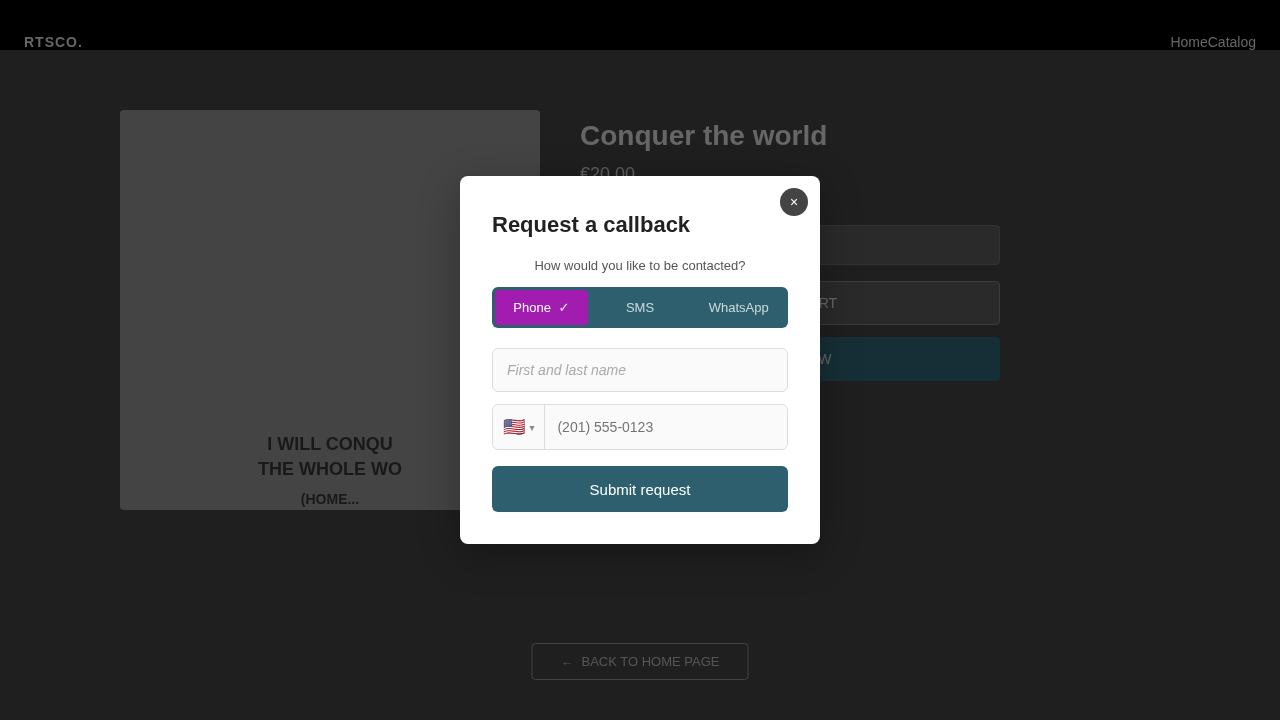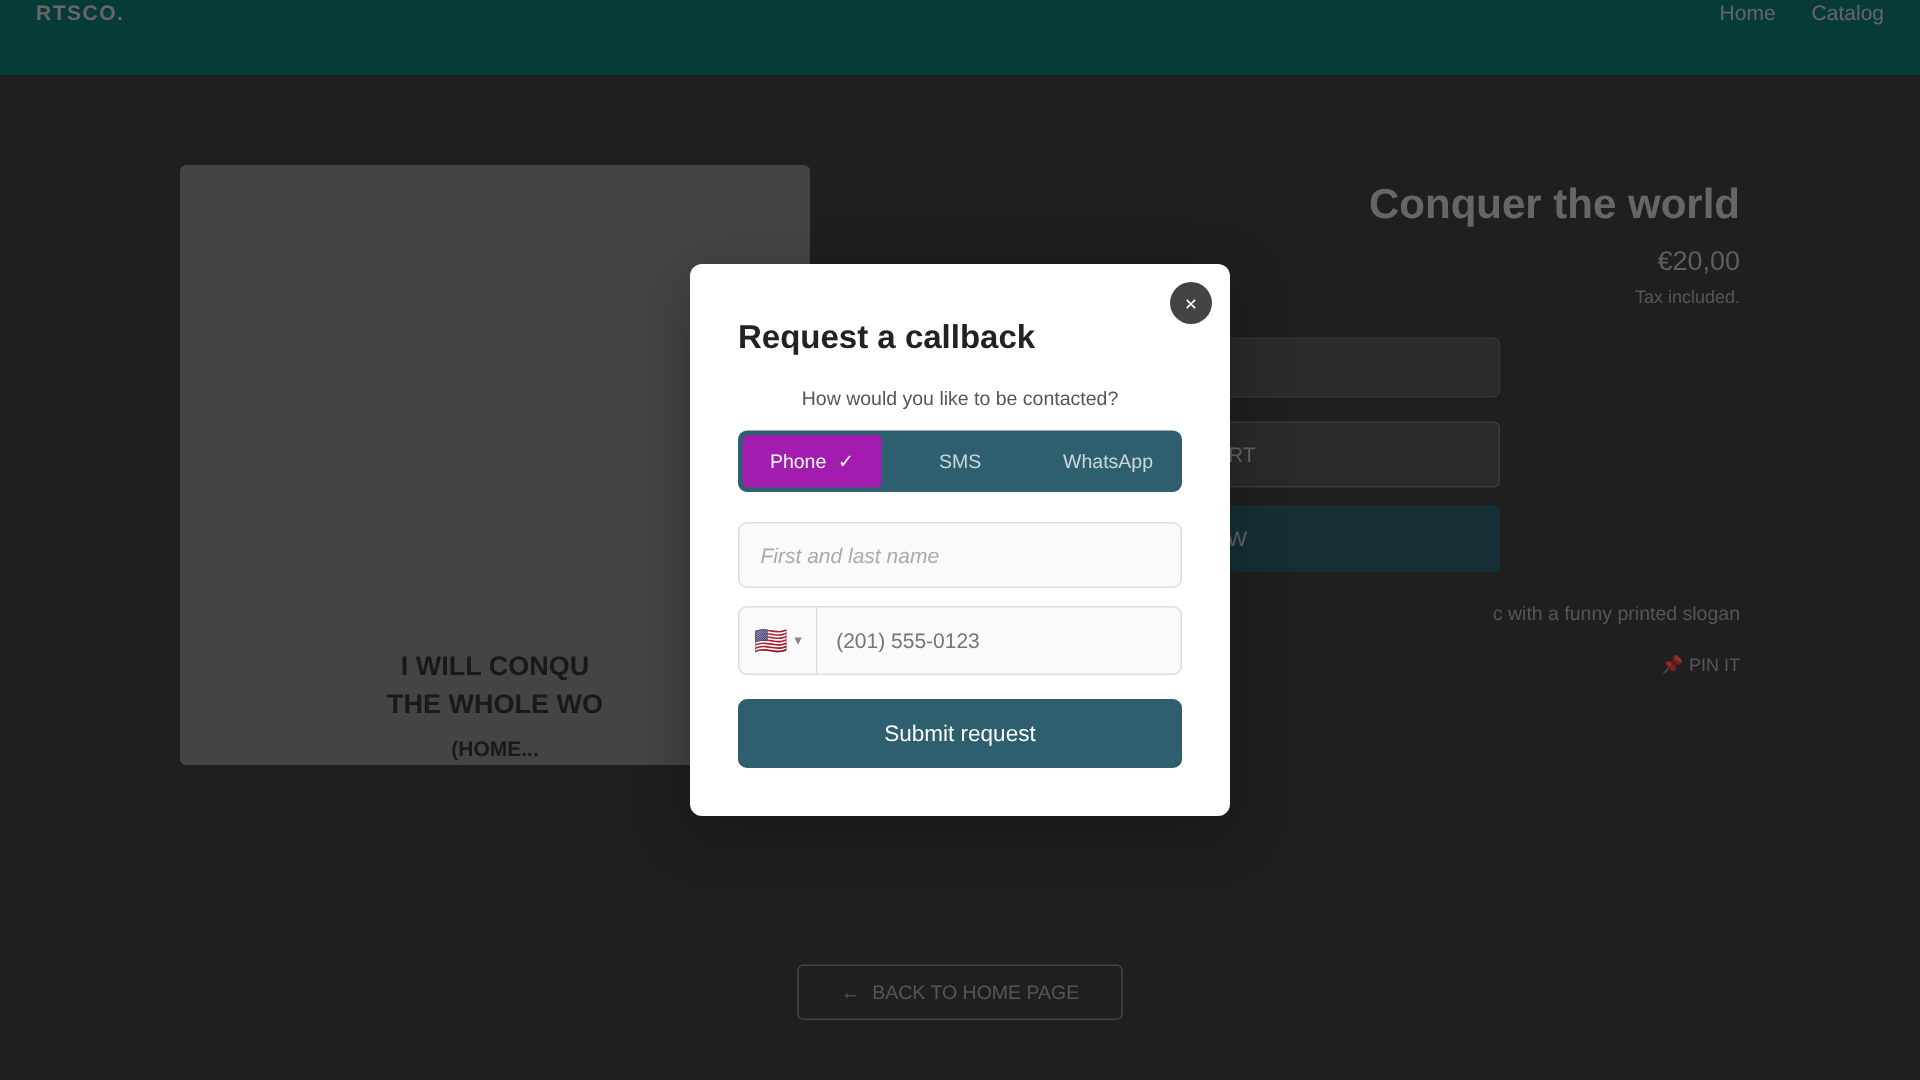--- a/index.html
+++ b/index.html
@@ -20,36 +20,35 @@
       filter: brightness(0.7);
     }
 
     
     .nav {
       position: absolute;
       top: 0;
       left: 0;
       right: 0;
       height: 50px;
-      background: #0f766e;
-      display: flex;
-      align-items: flex-start;
+      background: #000000;
+      display: flex;
+      align-items: flex-end;
       padding: 0 24px;
       z-index: 1;
     }
     .nav-brand {
       color: #ccc;
       font-size: 14px;
       font-weight: 600;
       letter-spacing: 1px;
     }
     .nav-links {
       margin-left: auto;
       display: flex;
-      gap: 24px;
     }
     .nav-link {
       color: #ccc;
       font-size: 14px;
       text-decoration: none;
     }
 
     
     .bg-content {
       position: absolute;
@@ -75,21 +74,20 @@
     .panda-text {
       color: #333;
       font-weight: 900;
       font-size: 18px;
       line-height: 1.4;
       text-align: center;
     }
     .product-info {
       flex: 1;
       padding-top: 10px;
-      text-align: right;
     }
     .product-title {
       color: #ccc;
       font-size: 28px;
       font-weight: 600;
       margin-bottom: 12px;
     }
     .product-price {
       color: #bbb;
       font-size: 18px;

